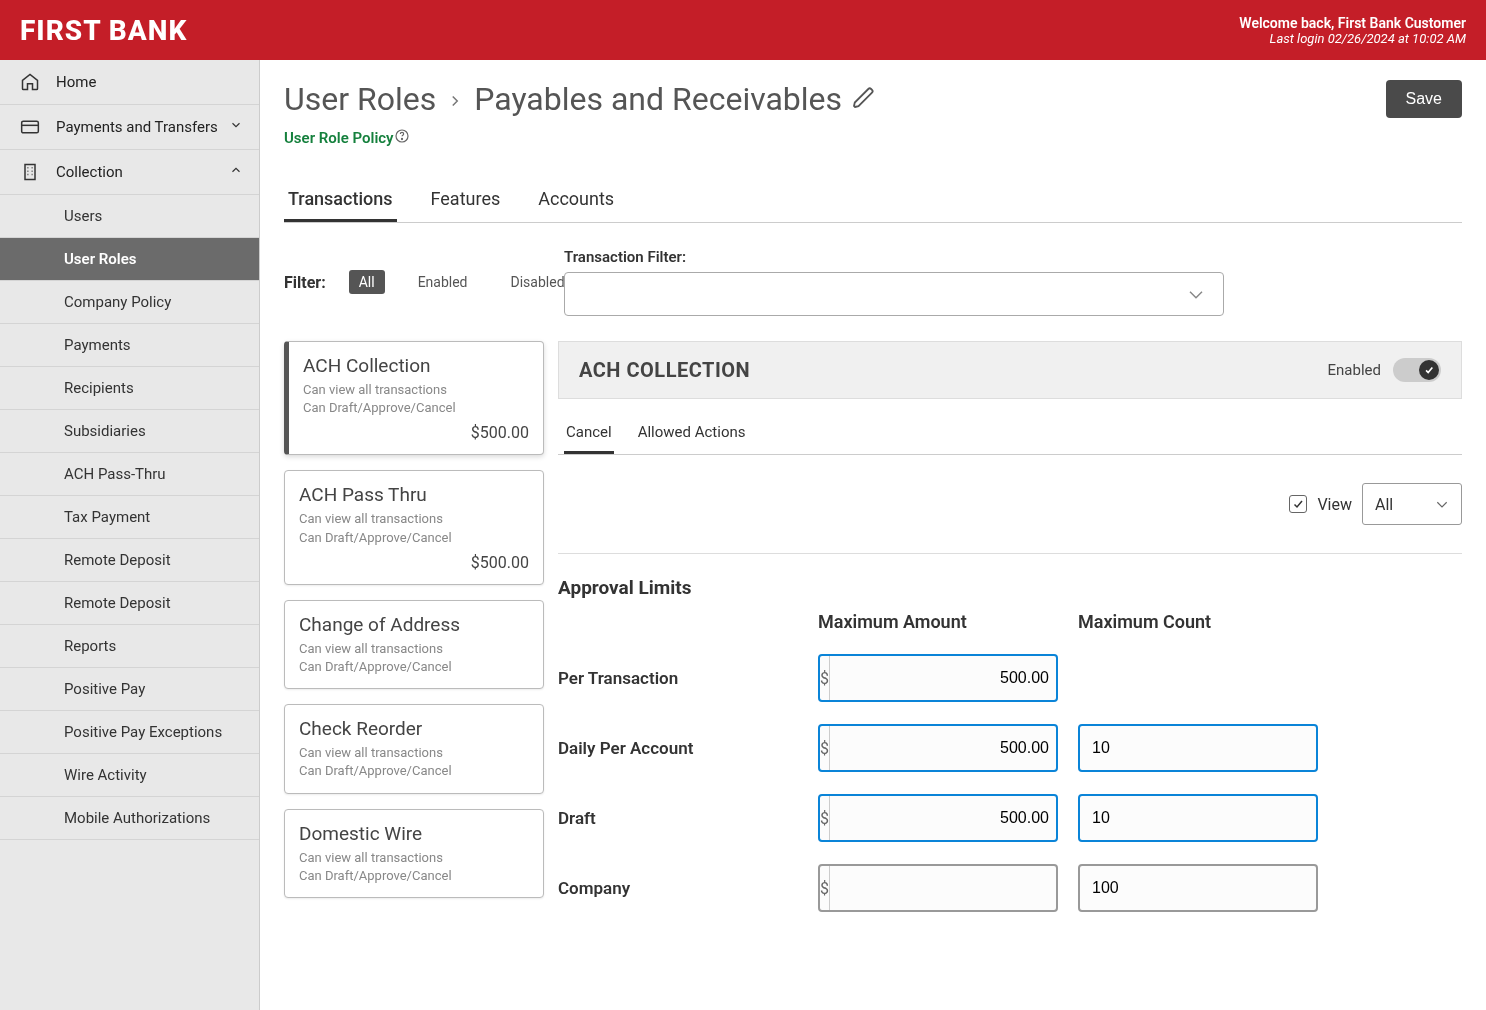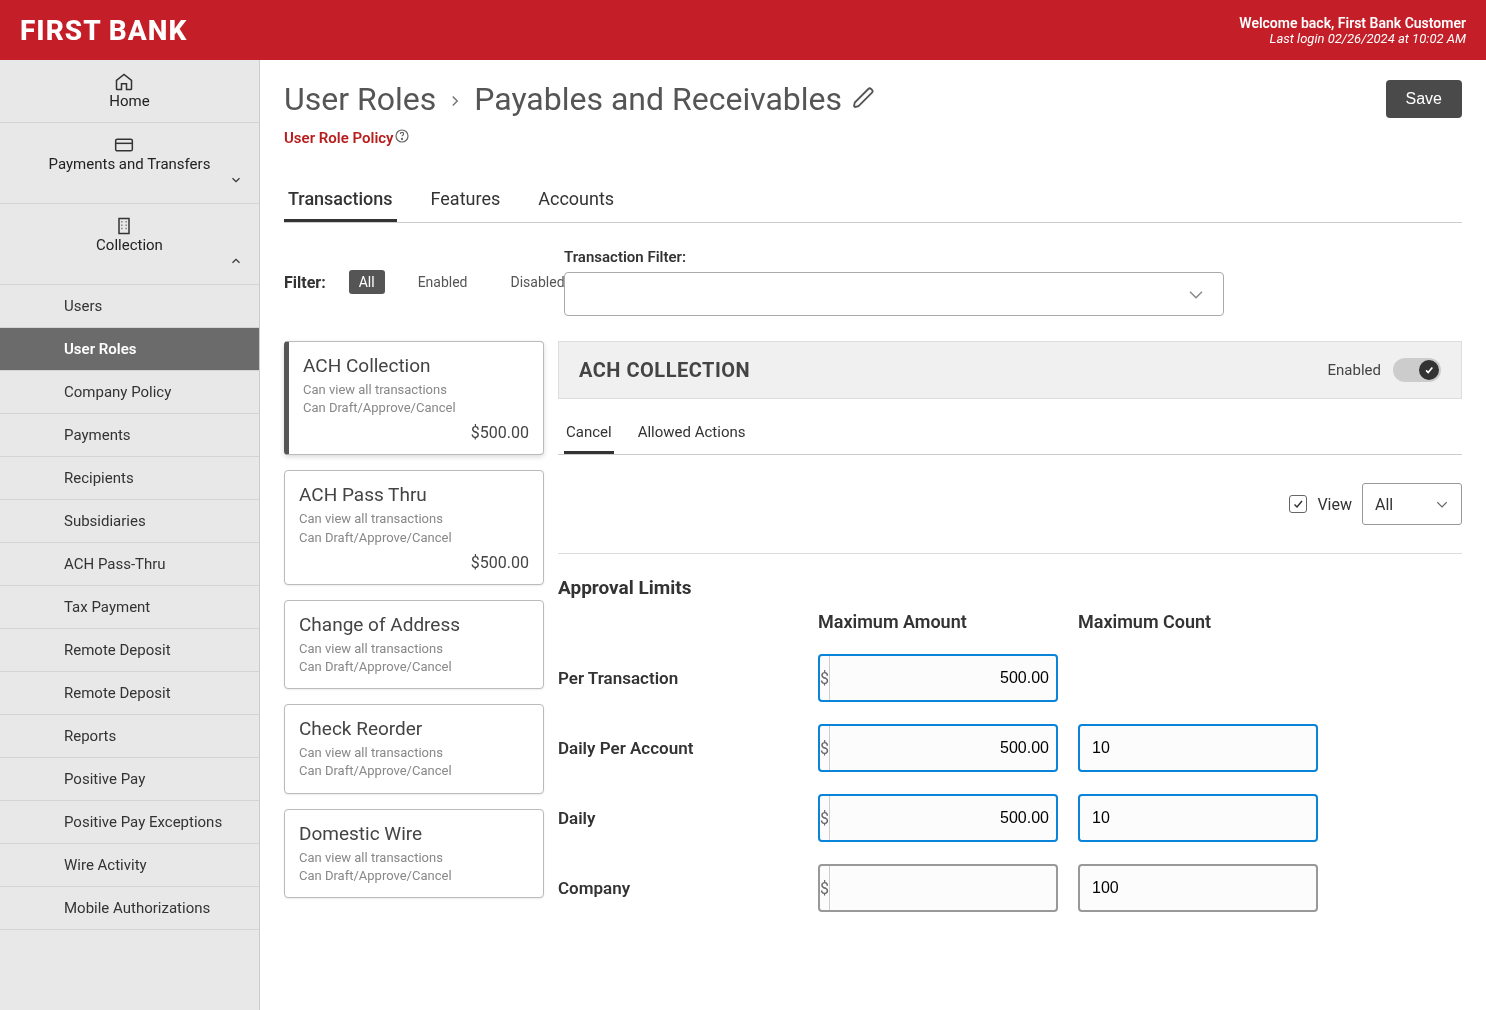--- a/index.html
+++ b/index.html
@@ -4,33 +4,33 @@
 <style>
 * { margin: 0; padding: 0; box-sizing: border-box; }
 body { font-family: -apple-system, BlinkMacSystemFont, "Segoe UI", Roboto, Arial, sans-serif; background: #fff; color: #333; width: 1486px; }
 .header { background: #c41e28; color: #fff; padding: 12px 20px; display: flex; justify-content: space-between; align-items: center; height: 60px; }
 .logo { font-size: 28px; font-weight: 800; letter-spacing: 1px; }
 .welcome { text-align: right; font-size: 14px; }
 .welcome .line1 { font-weight: 600; }
 .welcome .line2 { font-style: italic; font-size: 13px; }
 .layout { display: flex; }
 .sidebar { width: 260px; background: #e8e8e8; border-right: 1px solid #ccc; min-height: 950px; }
-.nav-item { display: flex; align-items: center; padding: 12px 16px; border-bottom: 1px solid #d4d4d4; cursor: pointer; font-size: 15px; color: #222; flex-direction: column; }
+.nav-item { display: flex; align-items: center; padding: 12px 16px; border-bottom: 1px solid #d4d4d4; cursor: pointer; font-size: 15px; color: #222; }
 .nav-item .icon { width: 28px; display: flex; align-items: center; justify-content: center; margin-right: 12px; }
 .nav-item .icon svg { width: 20px; height: 20px; }
 .nav-item .chev { margin-left: auto; }
 .nav-sub { padding-left: 64px; padding-top: 12px; padding-bottom: 12px; border-bottom: 1px solid #d4d4d4; font-size: 15px; cursor: pointer; }
 .nav-sub.active { background: #6b6b6b; color: #fff; font-weight: 600; }
 .main { flex: 1; padding: 20px 24px; }
 .page-head { display: flex; align-items: center; justify-content: space-between; }
 .breadcrumb { display: flex; align-items: center; gap: 10px; font-size: 32px; color: #555; }
 .breadcrumb .sep svg { width: 18px; height: 18px; }
 .breadcrumb .edit svg { width: 24px; height: 24px; }
 .save-btn { background: #4a4a4a; color: #fff; padding: 10px 20px; border: none; border-radius: 4px; font-size: 16px; cursor: pointer; }
-.subhead { display: flex; align-items: center; margin-top: 10px; font-size: 15px; font-weight: 600; color: #b91c1c; }
+.subhead { display: flex; align-items: center; margin-top: 10px; font-size: 15px; font-weight: 600; color: #15803d; }
 .subhead svg { width: 16px; height: 16px; }
 .tabs { display: flex; gap: 30px; border-bottom: 1px solid #ccc; margin-top: 30px; }
 .tab { padding: 10px 4px; font-size: 18px; color: #333; cursor: pointer; border-bottom: 3px solid transparent; }
 .tab.active { border-bottom-color: #333; font-weight: 500; }
 .filter-row { display: flex; align-items: center; margin-top: 25px; gap: 20px; }
 .filter-left { display: flex; align-items: center; gap: 23px; width: 260px; }
 .filter-label { font-weight: 700; }
 .pill { padding: 4px 10px; border-radius: 3px; font-size: 14px; cursor: pointer; color: #555; }
 .pill.active { background: #555; color: #fff; }
 .txfilter { flex: 1; max-width: 660px; }
@@ -281,21 +281,21 @@
                 <div class="cur">$</div>
                 <input value="500.00" style="">
               </div>
             </div>
             <div class="cnt-col">
               <input class="cnt-input" value="10" style="">
             </div>
           </div>
 
           <div class="limit-row">
-            <div class="label-col">Daily</div>
+            <div class="label-col">Draft</div>
             <div class="amt-col">
               <div class="amt-input">
                 <div class="cur">$</div>
                 <input value="500.00" style="">
               </div>
             </div>
             <div class="cnt-col">
               <input class="cnt-input" value="10" style="">
             </div>
           </div>

